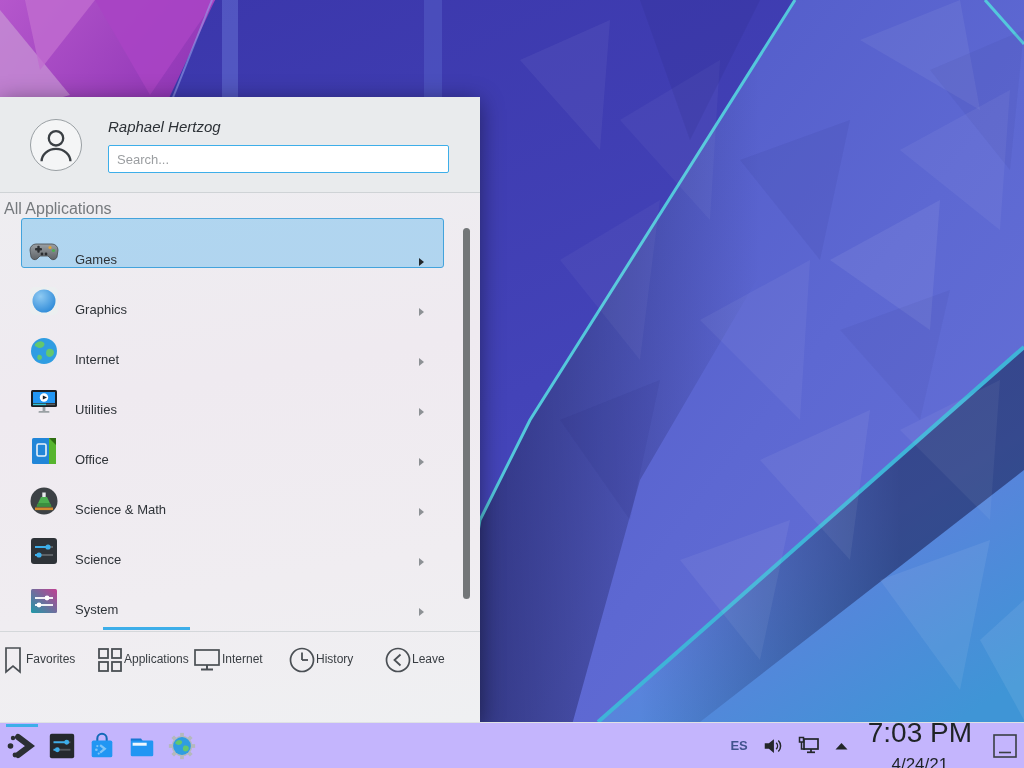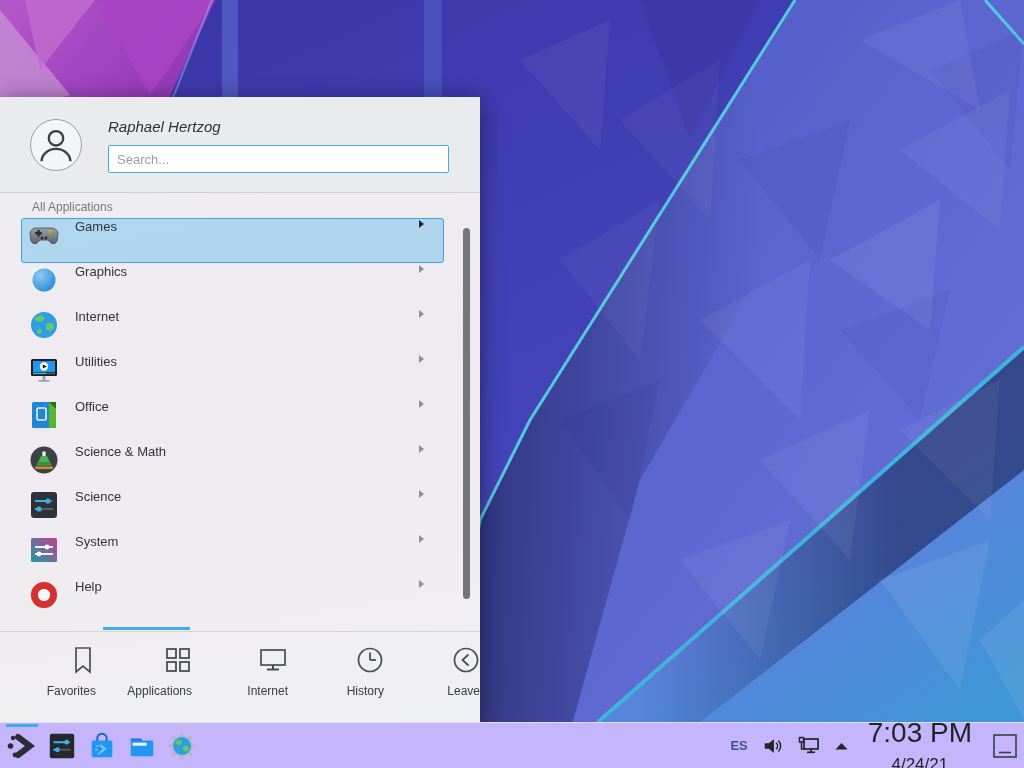--- a/index.html
+++ b/index.html
@@ -20,40 +20,40 @@
   .avatar { position:absolute; left:30px; top:22px; width:52px; height:52px;
     border-radius:50%; border:1px solid #9aa0a4; background:#f4f5f6;
     display:flex; align-items:center; justify-content:center; }
   .user-name { position:absolute; left:108px; top:21px; font-size:15px; color:#2c3136;font-style:italic; }
   .search-wrap { position:absolute; left:108px; top:48px; width:341px; height:28px; }
   .search-input { width:100%; height:100%; border:1px solid #3daee9; border-radius:2px;
     background:#ffffff; font-size:13px; color:#31363b; padding:0 8px;
     font-family:"Liberation Sans", sans-serif; outline:none; }
   .search-input::placeholder { color:#9b9ea1; }
 
-  .section-label { position:absolute; left:32px; top:103px; font-size:12px; color:#75797d; }
+  .section-label { position:absolute; left:4px; top:103px; font-size:16px; color:#75797d; }
 
   .cat-list { position:absolute; left:21px; top:121px; width:423px; height:413px; overflow:hidden; }
-  .cat-row { display:flex; align-items:flex-start; height:45px; padding:0 17px 0 6px;
+  .cat-row { display:flex; align-items:flex-end; height:50px; padding:0 17px 0 6px;
     border:1px solid transparent; border-radius:3px; }
   .cat-row.selected { background:rgba(125,195,238,.55); border-color:#43a3dc; }
   .cat-icon { width:32px; height:32px; flex:0 0 32px; display:flex; align-items:center; justify-content:center; }
   .cat-label { margin-left:15px; font-size:13px; color:#2e3338; }
   .cat-arrow { margin-left:auto; display:flex; }
   .cat-arrow svg path { fill:#8d9195; }
   .cat-row.selected .cat-arrow svg path { fill:#22272b; }
 
   .scrollbar { position:absolute; left:463px; top:131px; width:7px; height:371px;
     background:#737678; border-radius:4px; }
 
   .tab-indicator { position:absolute; left:103px; top:530px; width:87px; height:3px; background:#3daee9; }
   .menu-bottom-sep { position:absolute; left:0; top:534px; width:100%; height:1px; background:#d4d7da; }
 
   .tab-bar { position:absolute; left:0; top:535px; width:100%; height:90px; display:flex; }
-  .tab { width:96px; display:flex; flex-direction:column; align-items:flex-end; padding-top:12px; background:transparent; border:none; cursor:default; }
+  .tab { width:96px; display:flex; align-items:flex-start; padding-top:12px; background:transparent; border:none; cursor:default; }
   .tab-icon { height:32px; display:flex; align-items:center; }
   .tab-label { margin-top:8px; font-size:12px; color:#383d42; }
 
   
   .taskbar { position:absolute; left:0; bottom:0; width:1024px; height:46px;
     background:#c4b5fd; border-top:1px solid #dfe2e4; display:flex; align-items:center; }
   .task-btn { position:relative; width:40px; height:46px; display:flex; align-items:center;
     justify-content:center; background:transparent; border:none; }
   .task-btn.launcher { margin-left:2px; }
   .task-btn .active-line { position:absolute; left:4px; right:4px; top:1px; height:3px; background:#3daee9; }

